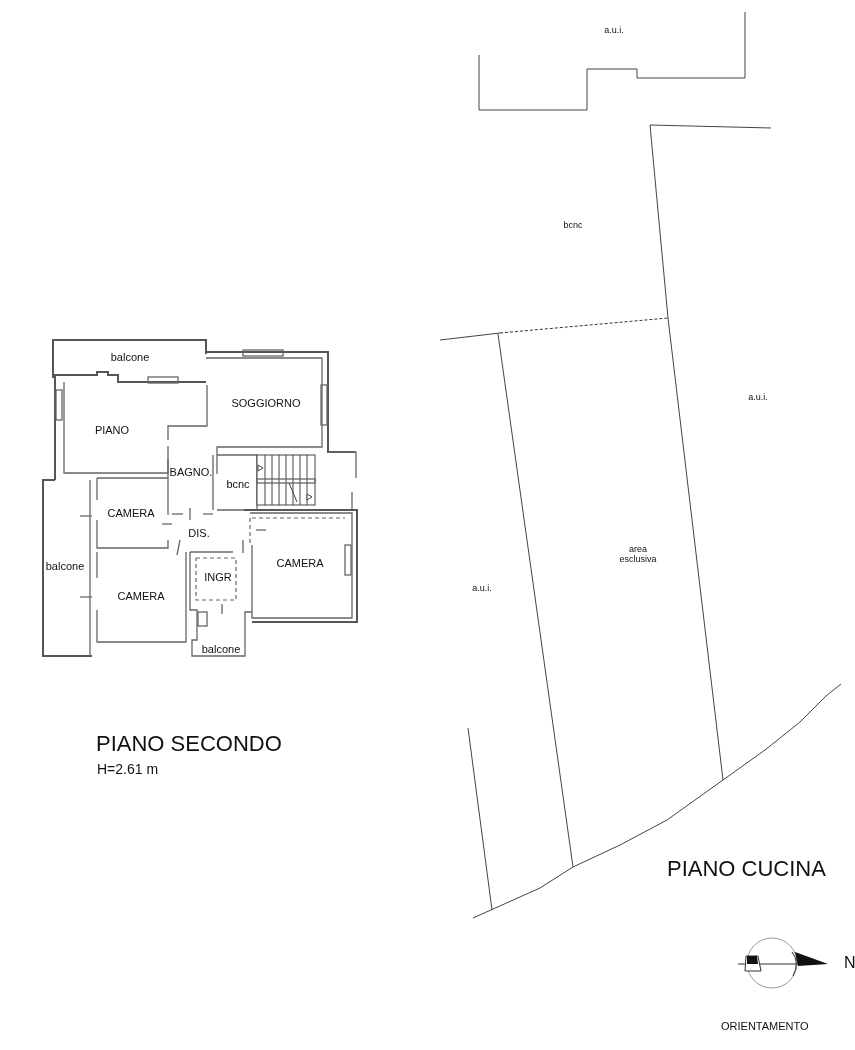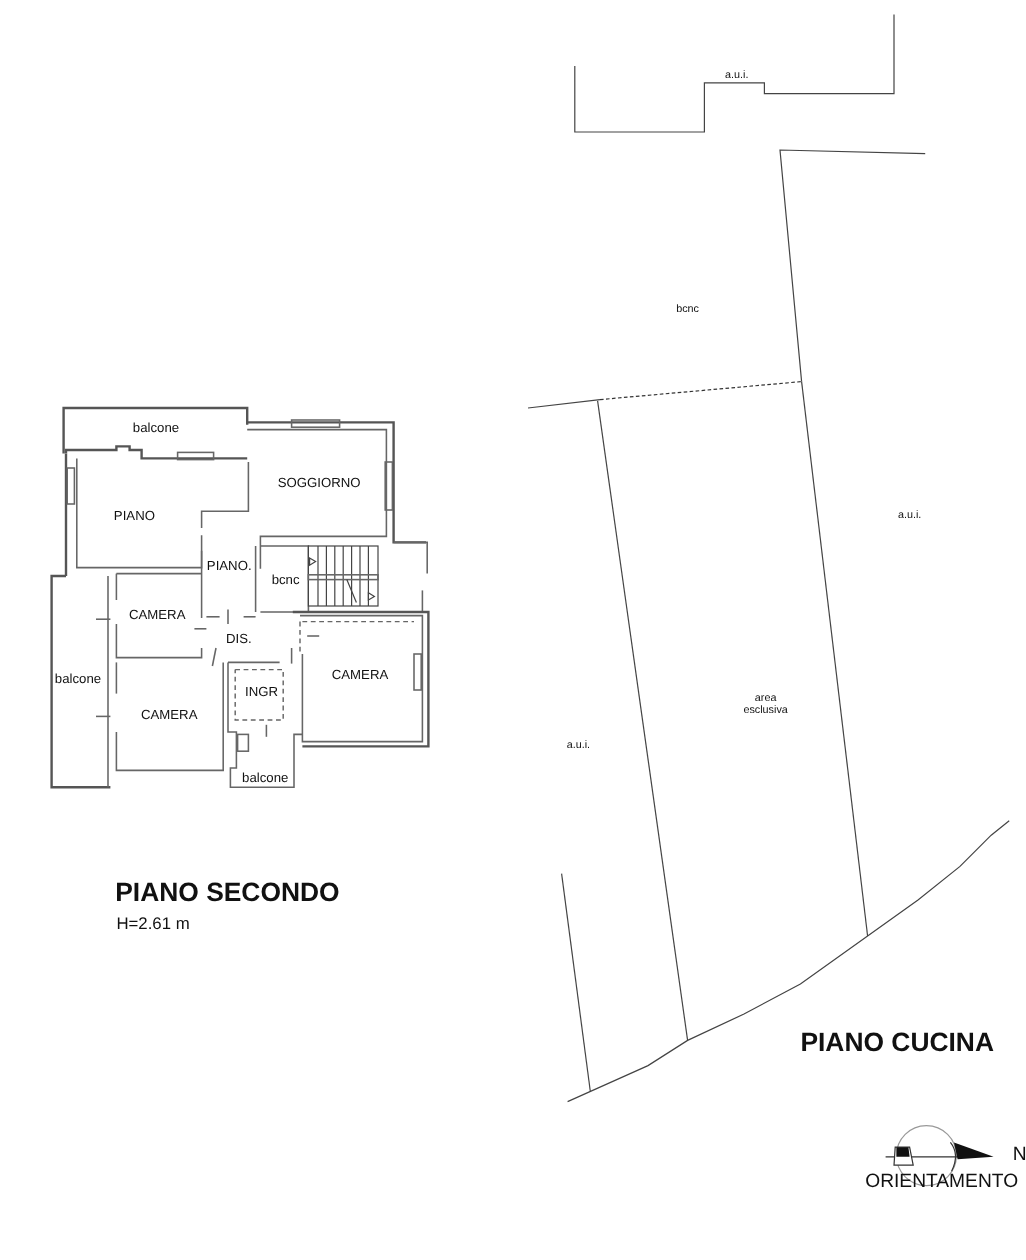--- a/index.html
+++ b/index.html
@@ -5,22 +5,22 @@
   html, body { margin:0; padding:0; background:#ffffff; }
   body { width:855px; height:1050px; position:relative; overflow:hidden;
          font-family:"Liberation Sans", sans-serif; color:#111; }
   svg.plan { position:absolute; left:0; top:0; width:855px; height:1050px; }
   .wall { fill:none; stroke:#555; stroke-width:2; }
   .wallthin { fill:none; stroke:#666; stroke-width:1.3; }
   .line { fill:none; stroke:#444; stroke-width:1; }
   .dash { fill:none; stroke:#666; stroke-width:1.2; stroke-dasharray:4 3; }
   .lbl { position:absolute; white-space:nowrap; color:#111;text-align:right; }
   .room { font-size:11px; transform:translate(-50%,-50%); }
-  .small { font-size:9px; transform:translate(-50%,-50%); text-align:center; line-height:10px;margin-top:32px; }
-  .title { font-size:22px;font-weight:bold; }
+  .small { font-size:9px; transform:translate(-50%,-50%); text-align:center; line-height:10px; }
+  .title { font-size:22px; }
   .sub { font-size:14px; }
 </style>
 </head>
 <body>
 
 <svg class="plan" viewBox="0 0 855 1050">
 
   <g>
 
     <polyline class="line" points="479,55 479,110 587,110 587,69 637,69 637,78 745,78 745,12"></polyline>
@@ -115,21 +115,21 @@
     <polygon points="746,956 758,956 761,971 745,971" fill="#fff" stroke="#333" stroke-width="1"></polygon>
     <polygon points="747,956 757,956 758,964 747,964" fill="#111"></polygon>
     <polygon points="795,952 828,964 798,966" fill="#111"></polygon>
     <path d="M 792,952 Q 800,962 793,976" fill="none" stroke="#333" stroke-width="1"></path>
   </g>
 </svg>
 
 <span class="lbl room" style="left:130px;top:357px">balcone</span>
 <span class="lbl room" style="left:266px;top:403px">SOGGIORNO</span>
 <span class="lbl room" style="left:112px;top:430px">PIANO</span>
-<span class="lbl room" style="left:191px;top:472px">PIANO.</span>
+<span class="lbl room" style="left:191px;top:472px">BAGNO.</span>
 <span class="lbl room" style="left:238px;top:484px">bcnc</span>
 <span class="lbl room" style="left:131px;top:513px">CAMERA</span>
 <span class="lbl room" style="left:199px;top:533px">DIS.</span>
 <span class="lbl room" style="left:300px;top:563px">CAMERA</span>
 <span class="lbl room" style="left:65px;top:566px">balcone</span>
 <span class="lbl room" style="left:218px;top:577px">INGR</span>
 <span class="lbl room" style="left:141px;top:596px">CAMERA</span>
 <span class="lbl room" style="left:221px;top:649px">balcone</span>
 
 <div class="lbl title" style="left:96px;top:731px">PIANO SECONDO</div>
@@ -140,13 +140,13 @@
 <span class="lbl small" style="left:758px;top:397px">a.u.i.</span>
 <div class="lbl small" style="left:638px;top:554px">
   <div>area</div>
   <div>esclusiva</div>
 </div>
 <span class="lbl small" style="left:482px;top:588px">a.u.i.</span>
 
 <div class="lbl title" style="left:667px;top:856px">PIANO CUCINA</div>
 
 <span class="lbl" style="left:844px;top:954px;font-size:16px">N</span>
-<span class="lbl" style="left:721px;top:976px;font-size:16px">ORIENTAMENTO</span>
+<span class="lbl" style="left:721px;top:1020px;font-size:11px">ORIENTAMENTO</span>
 
 </body></html>

